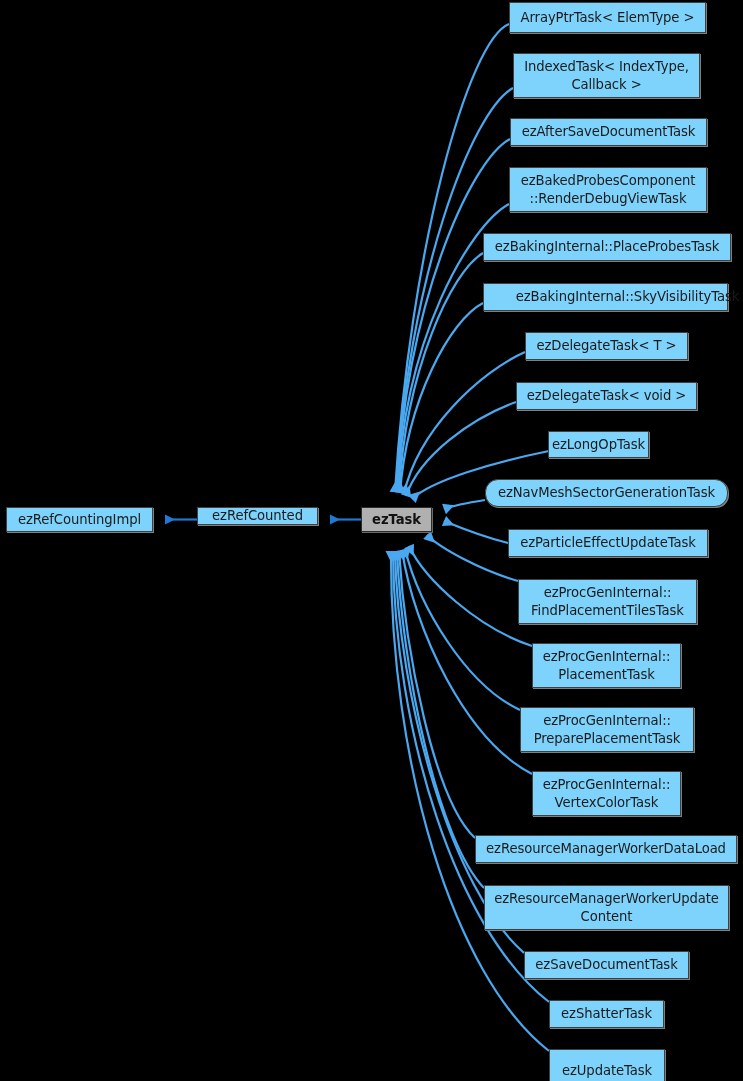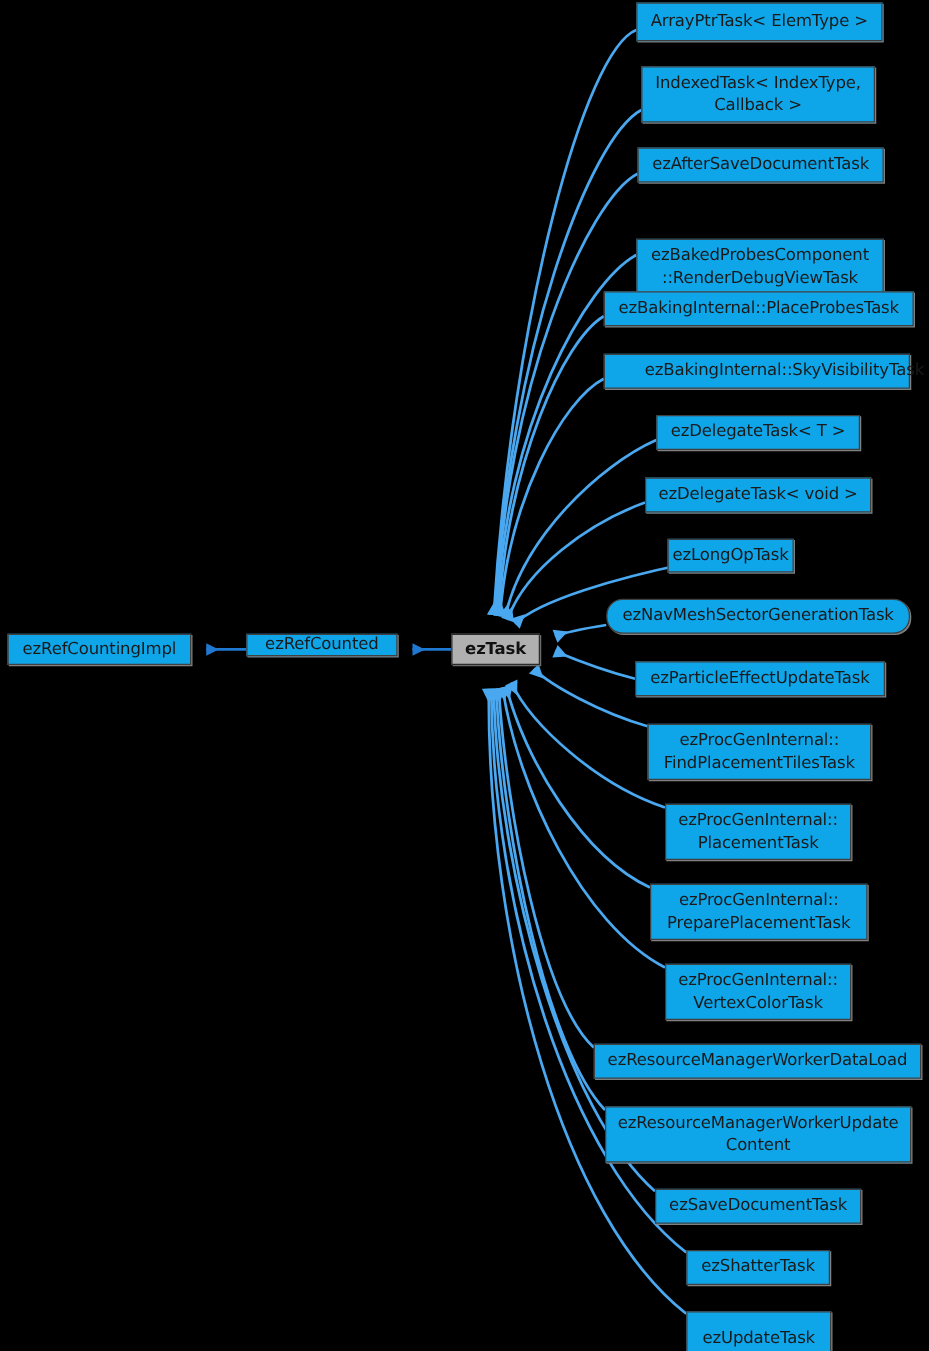--- a/index.html
+++ b/index.html
@@ -8,21 +8,21 @@
     position:relative;
     width:743px;height:1081px;
     background:#000000;
     overflow:hidden;
     font-family:"DejaVu Sans","Liberation Sans",sans-serif;
   }
   #edges{position:absolute;left:0;top:0;width:743px;height:1081px;}
   .node{
     position:absolute;
     box-sizing:border-box;
-    background:#0ea5e9;
+    background:#7dd3fc;
     border:1px solid #404040;
     box-shadow:1px 1px 0 0 #808080;
     color:#1a1a1a;
     display:flex;
     align-items:center;
     justify-content:center;
     text-align:center;
     font-size:13.2px;
     line-height:1.33;
     letter-spacing:-0.1px;
@@ -77,27 +77,27 @@
     </g>
   </svg>
   <div id="nodes">
       <div class="node" style="left: 6px; top: 507px; width: 147px; height: 25px;"><span>ezRefCountingImpl</span></div>
       <div class="node" style="left: 197px; top: 507px; width: 121px; height: 18px;"><span>ezRefCounted</span></div>
       <div class="node hub" style="left: 361px; top: 507px; width: 71px; height: 25px; font-weight: bold;"><span>ezTask</span></div>
       <div class="node" style="left: 509px; top: 2px; width: 197px; height: 31px;"><span>ArrayPtrTask&lt; ElemType &gt;</span></div>
       <div class="node" style="left: 513px; top: 53px; width: 187px; height: 45px;"><span>IndexedTask&lt; IndexType,
 Callback &gt;</span></div>
       <div class="node" style="left: 510px; top: 118px; width: 197px; height: 28px;"><span>ezAfterSaveDocumentTask</span></div>
-      <div class="node" style="left: 509px; top: 167px; width: 198px; height: 45px; margin-top: 24px;"><span>ezBakedProbesComponent
+      <div class="node" style="left: 509px; top: 167px; width: 198px; height: 45px;"><span>ezBakedProbesComponent
 ::RenderDebugViewTask</span></div>
       <div class="node" style="left: 483px; top: 233px; width: 248px; height: 28px;"><span>ezBakingInternal::PlaceProbesTask</span></div>
       <div class="node" style="left: 483px; top: 283px; width: 245px; height: 28px; padding-left: 44px;"><span>ezBakingInternal::SkyVisibilityTask</span></div>
       <div class="node" style="left: 525px; top: 332px; width: 163px; height: 28px;"><span>ezDelegateTask&lt; T &gt;</span></div>
       <div class="node" style="left: 516px; top: 382px; width: 181px; height: 28px;"><span>ezDelegateTask&lt; void &gt;</span></div>
-      <div class="node" style="left: 534px; top: 431px; width: 101px; height: 27px;"><span>ezLongOpTask</span></div>
+      <div class="node" style="left: 548px; top: 431px; width: 101px; height: 27px;"><span>ezLongOpTask</span></div>
       <div class="node" style="left: 485px; top: 479px; width: 243px; height: 28px; border-radius: 13px;"><span>ezNavMeshSectorGenerationTask</span></div>
       <div class="node" style="left: 508px; top: 529px; width: 200px; height: 28px;"><span>ezParticleEffectUpdateTask</span></div>
       <div class="node" style="left: 518px; top: 579px; width: 179px; height: 45px;"><span>ezProcGenInternal::
 FindPlacementTilesTask</span></div>
       <div class="node" style="left: 532px; top: 643px; width: 149px; height: 45px;"><span>ezProcGenInternal::
 PlacementTask</span></div>
       <div class="node" style="left: 520px; top: 707px; width: 174px; height: 45px;"><span>ezProcGenInternal::
 PreparePlacementTask</span></div>
       <div class="node" style="left: 532px; top: 771px; width: 149px; height: 45px;"><span>ezProcGenInternal::
 VertexColorTask</span></div>

